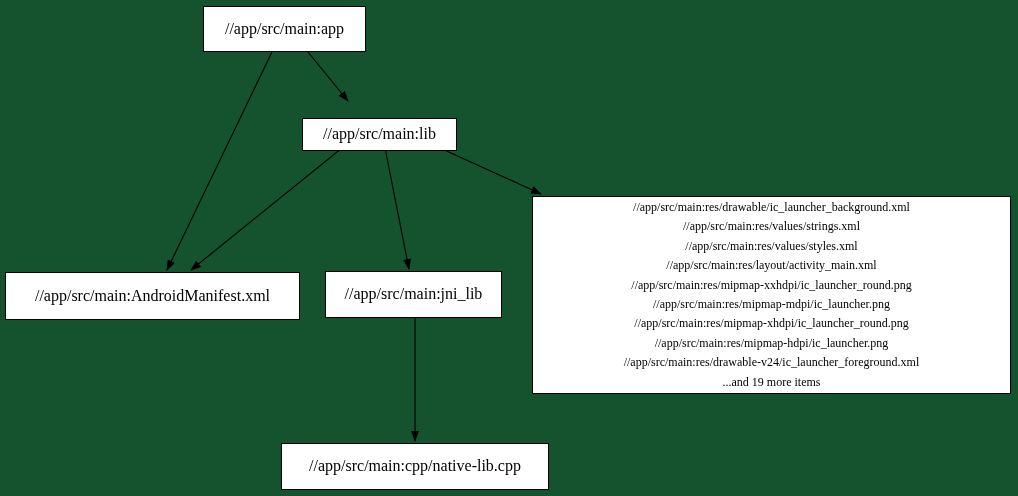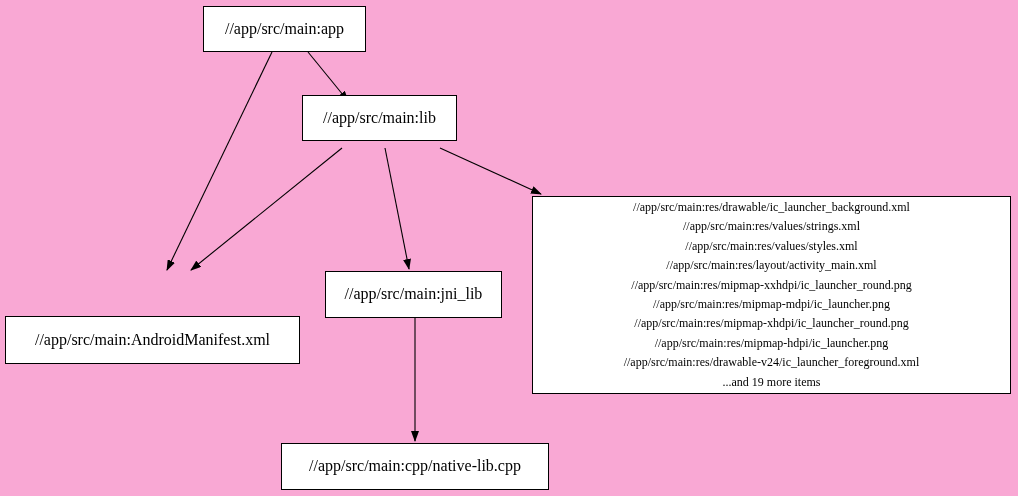--- a/index.html
+++ b/index.html
@@ -1,21 +1,21 @@
 <!DOCTYPE html>
 <html><head>
 <meta charset="utf-8">
 <style>
   html, body { margin: 0; padding: 0; }
   body { background: #ffffff; }
   .stage {
     position: relative;
     width: 1018px;
     height: 496px;
-    background: #f9a8d4;
+    background: #14532d;
     overflow: hidden;
     font-family: "Liberation Serif", "DejaVu Serif", serif;
     color: #000000;
   }
   .edges {
     position: absolute;
     left: 0; top: 0;
     width: 1018px; height: 496px;
   }
   .edges line { stroke: #000000; stroke-width: 1.1; }
@@ -55,25 +55,25 @@
     <line x1="342" y1="148" x2="191" y2="270" marker-end="url(#arrow)"></line>
     <line x1="385" y1="148" x2="409" y2="269" marker-end="url(#arrow)"></line>
     <line x1="440" y1="148" x2="541" y2="194" marker-end="url(#arrow)"></line>
     <line x1="415" y1="318" x2="415" y2="441" marker-end="url(#arrow)"></line>
   </svg>
 
   <div class="node" style="left:203px; top:6px; width:163px; height:46px;">
     <span>//app/src/main:app</span>
   </div>
 
-  <div class="node" style="left:302px; top:95px; width:155px; height:46px;">
+  <div class="node" style="left:302px; top:118px; width:155px; height:33px;">
     <span>//app/src/main:lib</span>
   </div>
 
-  <div class="node" style="left:5px; top:272px; width:295px; height:48px;margin-top:44px;">
+  <div class="node" style="left:5px; top:272px; width:295px; height:48px;">
     <span>//app/src/main:AndroidManifest.xml</span>
   </div>
 
   <div class="node" style="left:325px; top:271px; width:177px; height:47px;">
     <span>//app/src/main:jni_lib</span>
   </div>
 
   <div class="node node--multi" style="left:532px; top:196px; width:479px; height:198px;">
     <span class="res-line">//app/src/main:res/drawable/ic_launcher_background.xml</span>
     <span class="res-line">//app/src/main:res/values/strings.xml</span>

